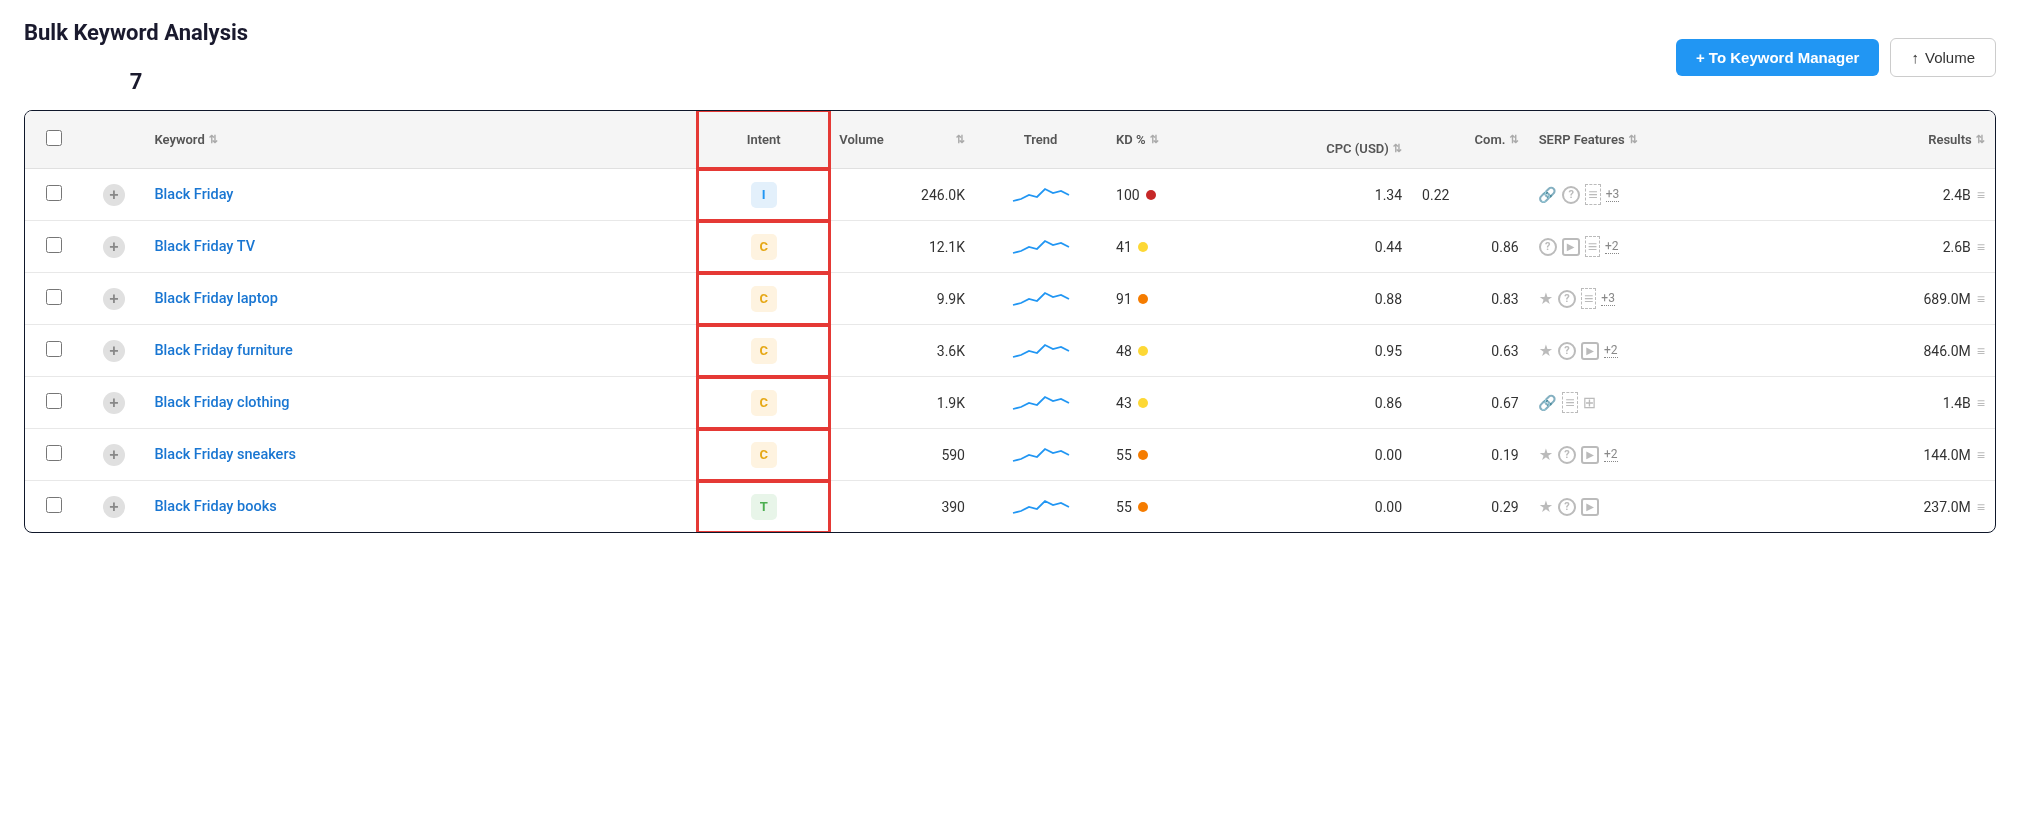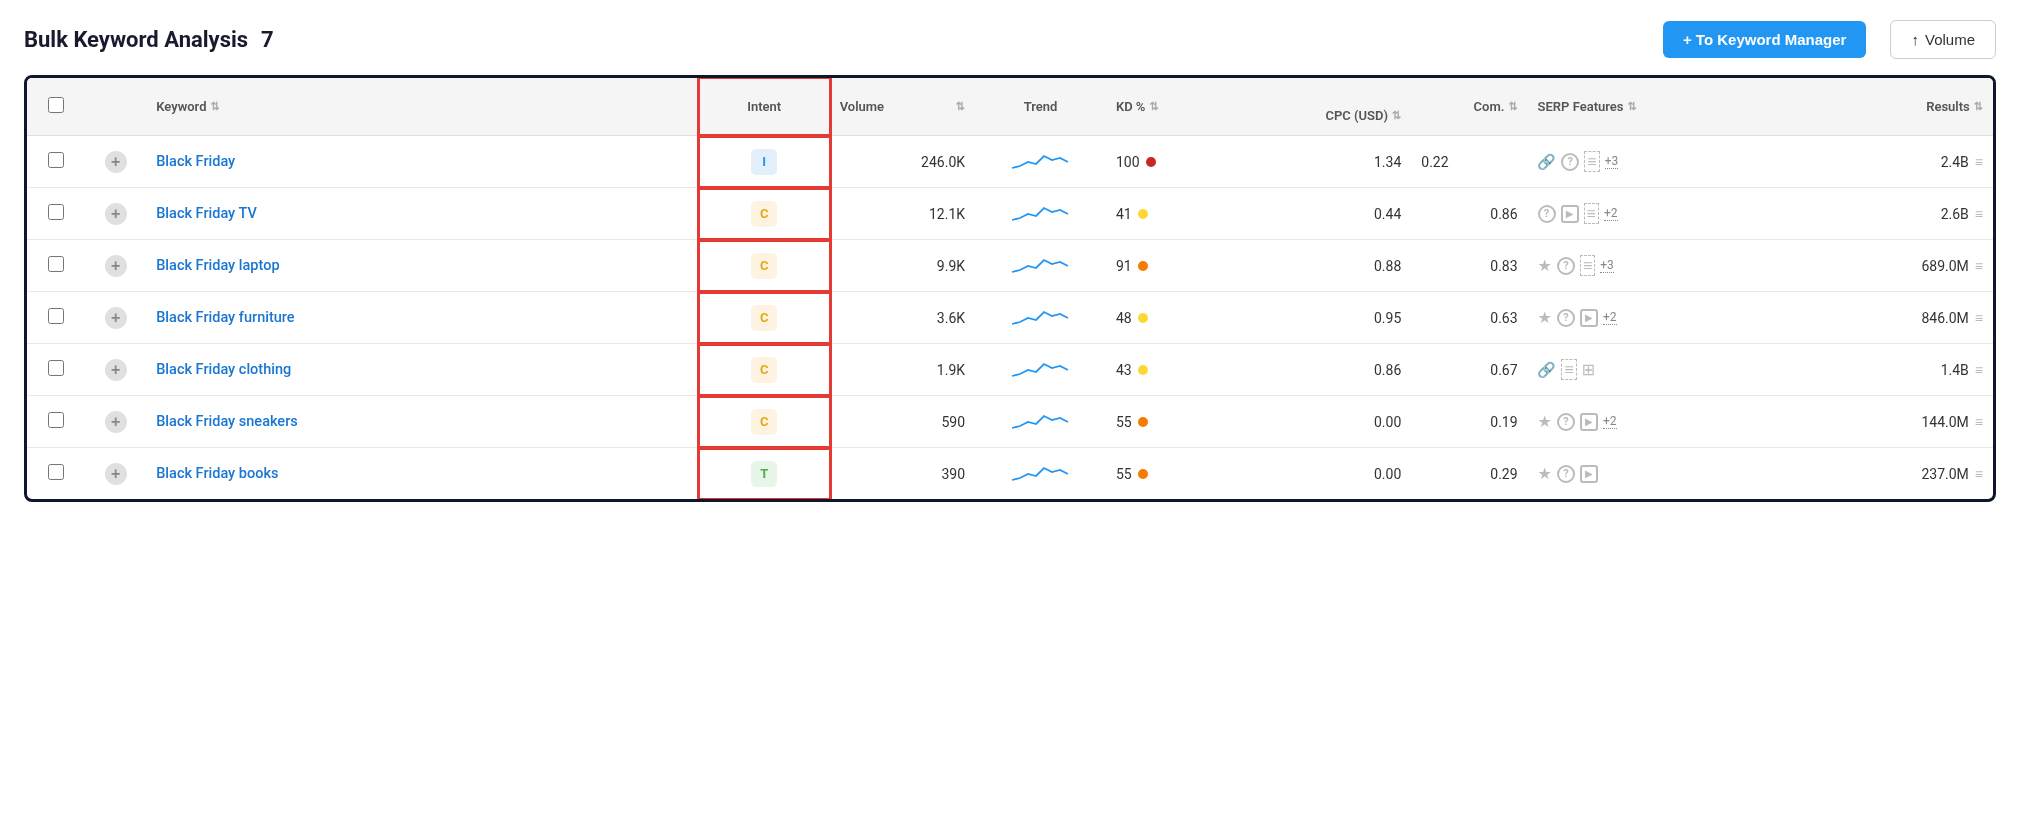--- a/index.html
+++ b/index.html
@@ -17,35 +17,36 @@
     }
     .header {
       display: flex;
       align-items: center;
       justify-content: space-between;
       margin-bottom: 16px;
     }
     .header-title {
       display: flex;
       align-items: center;
-      gap: 13px;
+      gap: 24px;
+      flex-direction: column;
     }
     .header-title h1 {
       font-size: 22px;
       font-weight: 700;
       color: #1a1a2e;
     }
     .header-title .count {
       font-size: 22px;
       font-weight: 700;
       color: #1a1a2e;
     }
     .header-actions {
       display: flex;
-      gap: 24px;
+      gap: 11px;
       align-items: center;
     }
     .btn-primary {
       background: #2196F3;
       color: #fff;
       border: none;
       border-radius: 6px;
       padding: 10px 20px;
       font-size: 15px;
       font-weight: 600;
@@ -61,21 +62,21 @@
       border-radius: 6px;
       padding: 10px 20px;
       font-size: 15px;
       font-weight: 500;
       cursor: pointer;
       display: flex;
       align-items: center;
       gap: 6px;
     }
     .table-container {
-      border: 3px solid #0f172a;
+      border: 1px solid #0f172a;
       border-radius: 8px;
       overflow: hidden;
     }
     table {
       width: 100%;
       border-collapse: collapse;
     }
     thead tr {
       background: #f5f5f5;
     }

